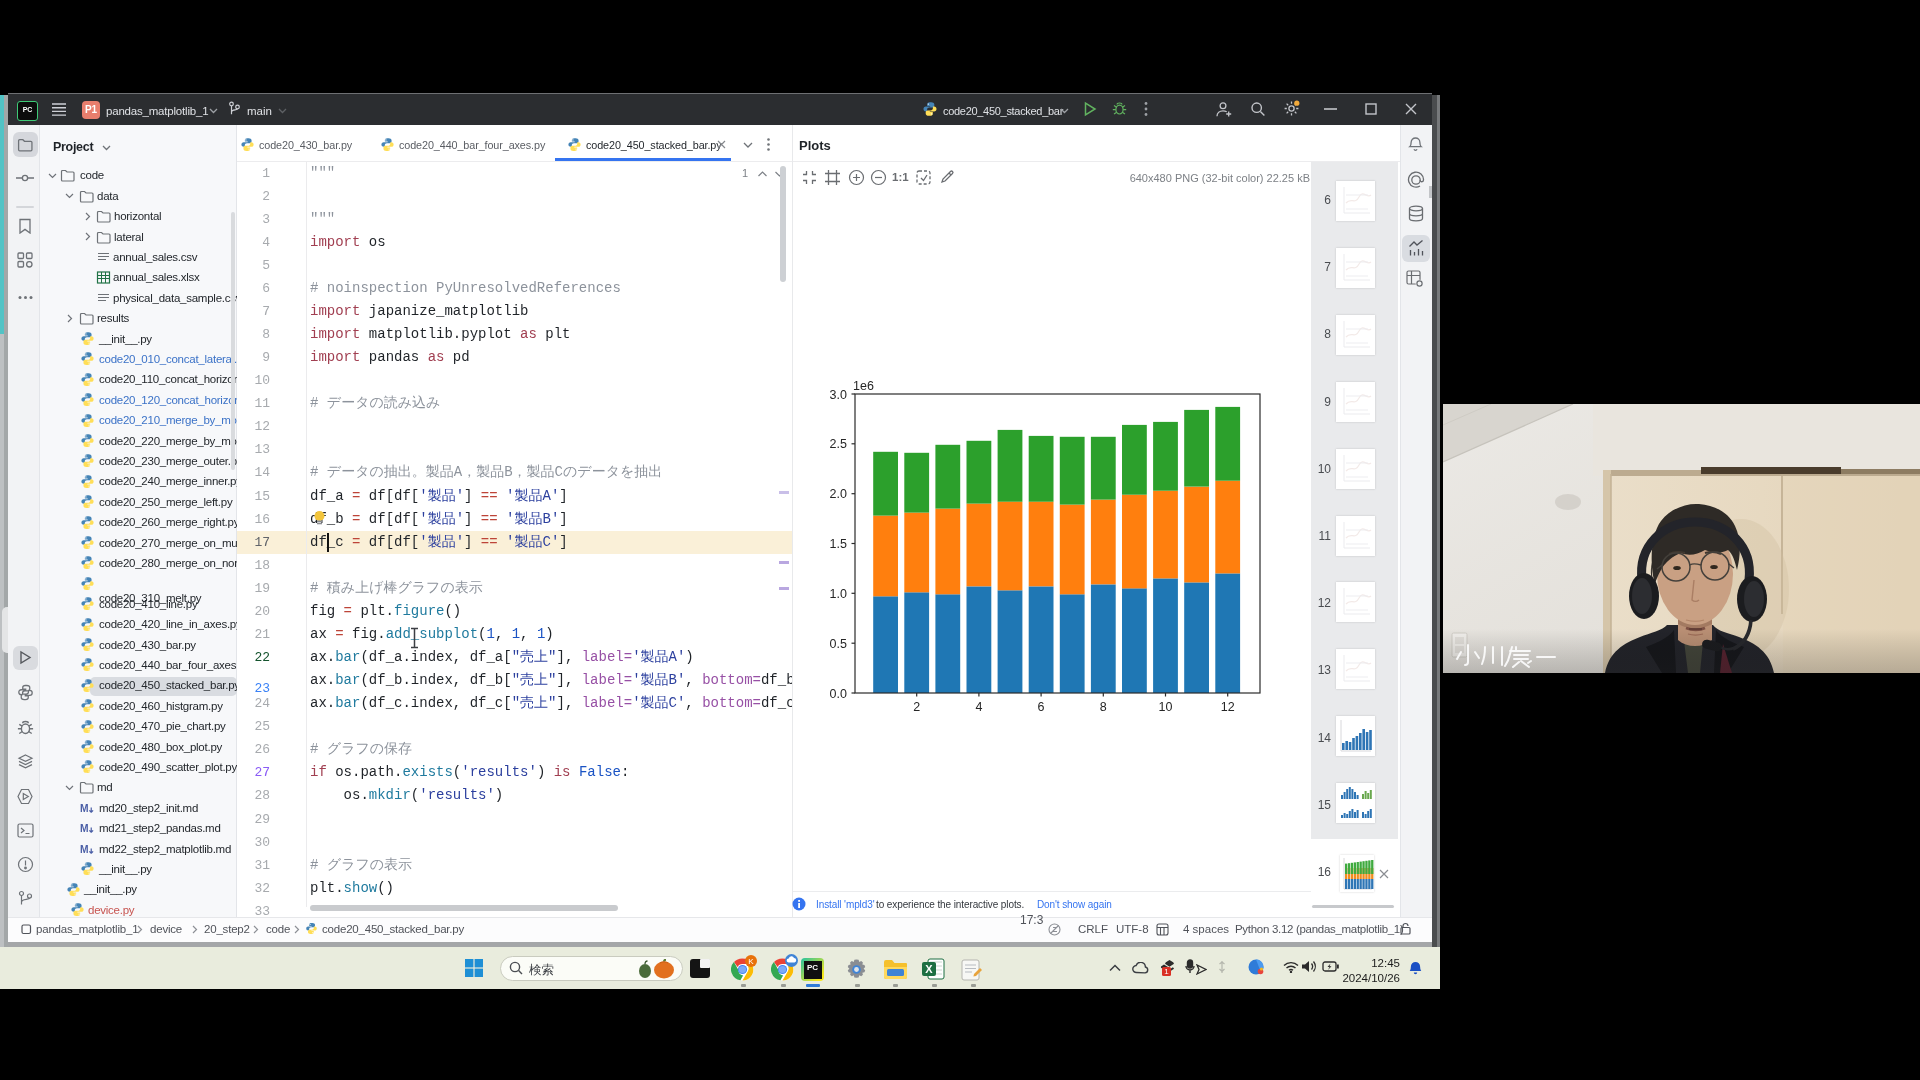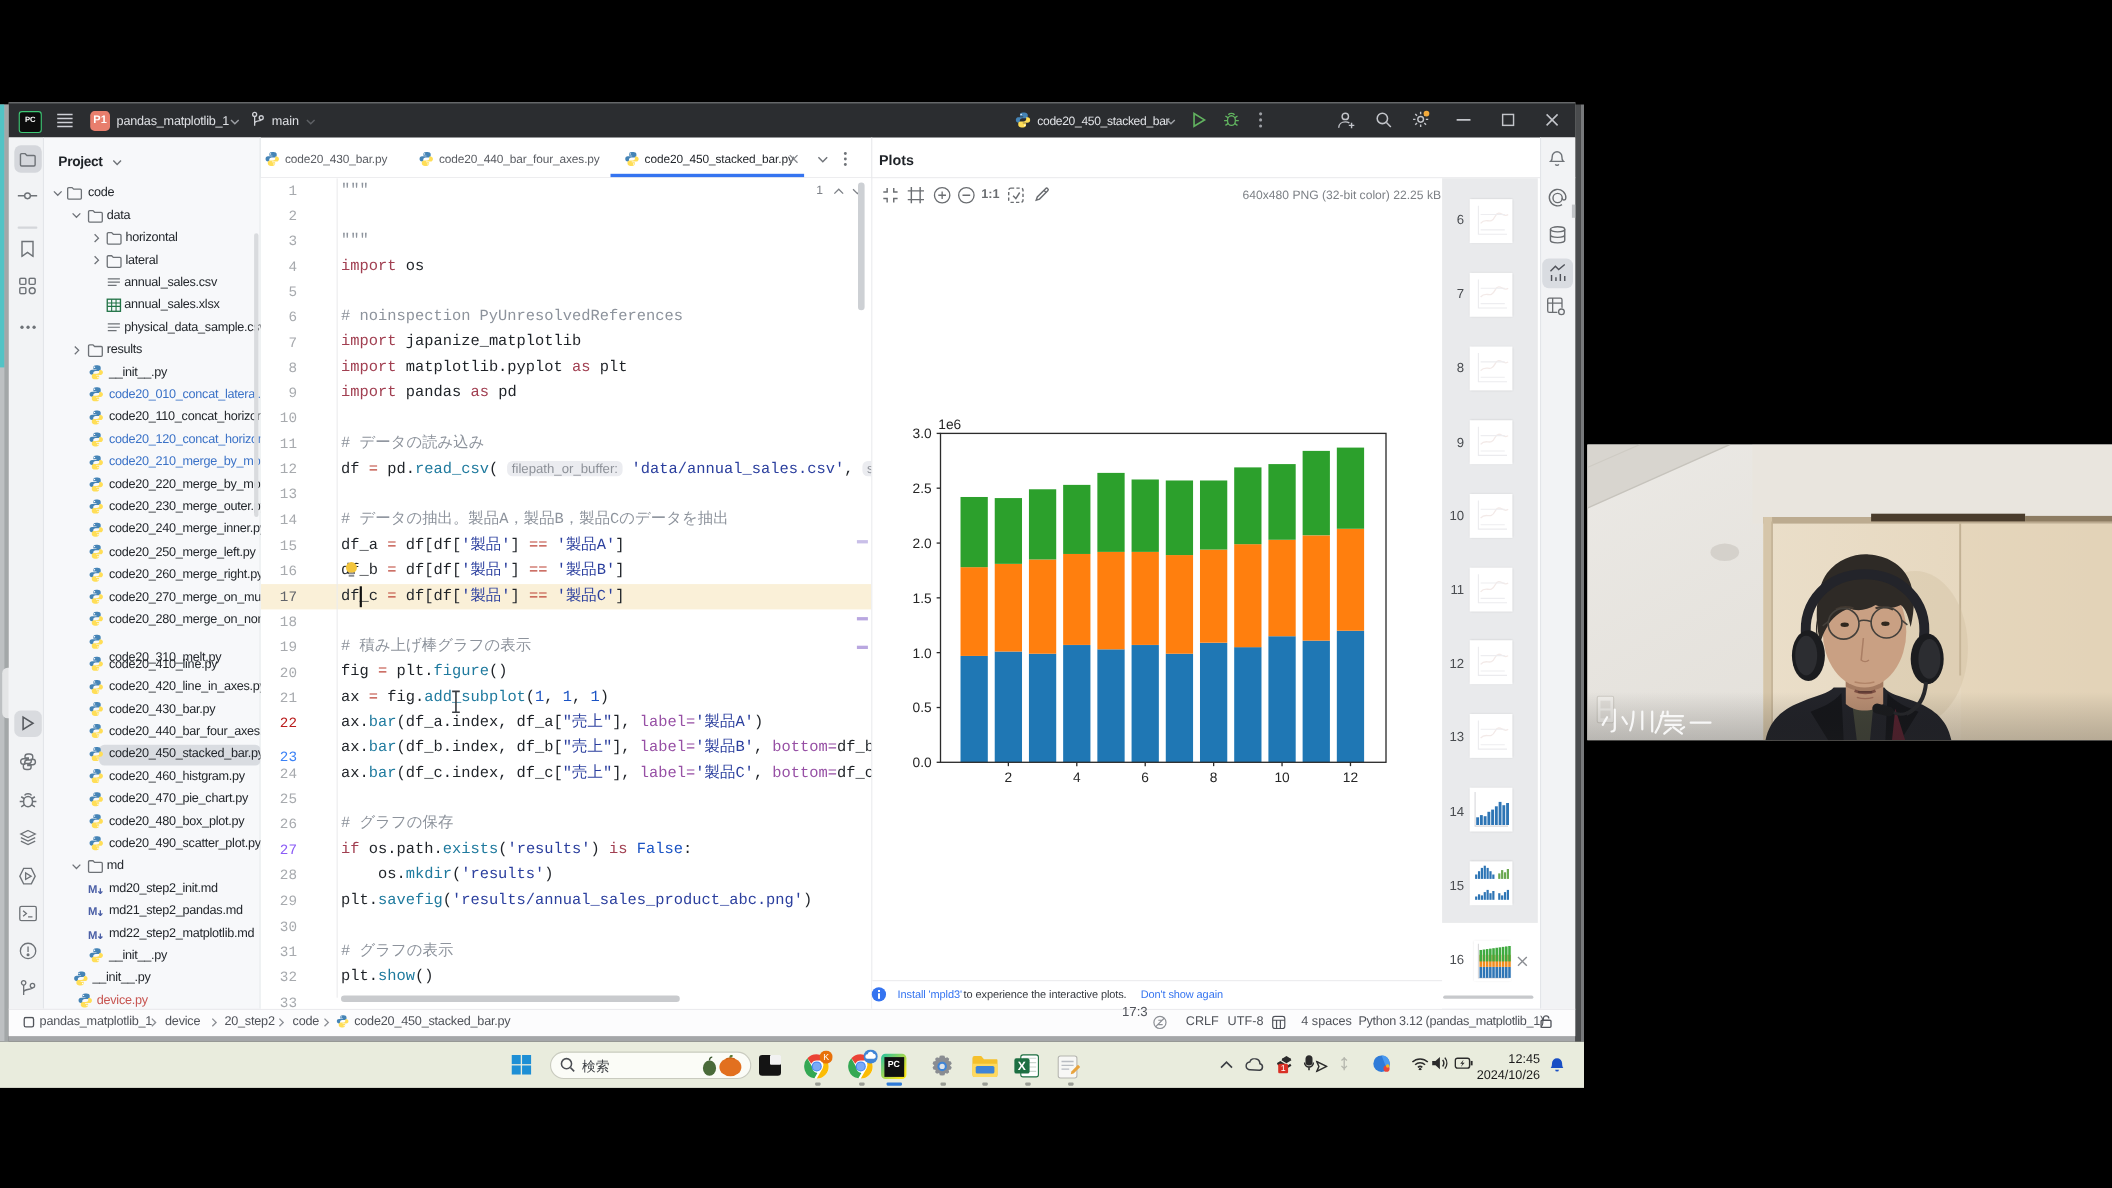--- a/index.html
+++ b/index.html
@@ -470,52 +470,50 @@
 <div class="gn mono" style="left:-19px;top:137.9px;color:#a7aaae">7</div>
 <div class="cl mono" style="left:73px;top:137.9px"><span class="kw">import</span><span class="pl"> japanize_matplotlib</span></div>
 <div class="gn mono" style="left:-19px;top:161.0px;color:#a7aaae">8</div>
 <div class="cl mono" style="left:73px;top:161.0px"><span class="kw">import</span><span class="pl"> matplotlib.pyplot </span><span class="kw">as</span><span class="pl"> plt</span></div>
 <div class="gn mono" style="left:-19px;top:184.1px;color:#a7aaae">9</div>
 <div class="cl mono" style="left:73px;top:184.1px"><span class="kw">import</span><span class="pl"> pandas </span><span class="kw">as</span><span class="pl"> pd</span></div>
 <div class="gn mono" style="left:-19px;top:207.1px;color:#a7aaae">10</div>
 <div class="gn mono" style="left:-19px;top:230.2px;color:#a7aaae">11</div>
 <div class="cl mono" style="left:73px;top:230.2px"><span class="cm"># データの読み込み</span></div>
 <div class="gn mono" style="left:-19px;top:253.3px;color:#a7aaae">12</div>
-<div class="cl mono" style="left:73px;top:253.3px"><span class="pl">df </span><span class="op">=</span><span class="pl"> pd.</span><span class="fn">read_csv</span><span class="pl">( </span><span class="hint">filepath_or_buffer:</span><span class="pl"> </span><span class="st">'data/annual_sales.csv'</span><span class="pl">, </span><span class="hint">s</span></div>
 <div class="gn mono" style="left:-19px;top:276.3px;color:#a7aaae">13</div>
 <div class="gn mono" style="left:-19px;top:299.4px;color:#a7aaae">14</div>
 <div class="cl mono" style="left:73px;top:299.4px"><span class="cm"># データの抽出。製品A，製品B，製品Cのデータを抽出</span></div>
 <div class="gn mono" style="left:-19px;top:322.5px;color:#a7aaae">15</div>
 <div class="cl mono" style="left:73px;top:322.5px"><span class="pl">df_a </span><span class="op">=</span><span class="pl"> df[df[</span><span class="st">'製品'</span><span class="pl">] </span><span class="op">==</span><span class="pl"> </span><span class="st">'製品A'</span><span class="pl">]</span></div>
 <div class="gn mono" style="left:-19px;top:345.6px;color:#a7aaae">16</div>
 <div class="cl mono" style="left:73px;top:345.6px"><span class="pl">df_b </span><span class="op">=</span><span class="pl"> df[df[</span><span class="st">'製品'</span><span class="pl">] </span><span class="op">==</span><span class="pl"> </span><span class="st">'製品B'</span><span class="pl">]</span></div>
 <div class="gn mono" style="left:-19px;top:368.6px;color:#61646a">17</div>
 <div class="cl mono" style="left:73px;top:368.6px"><span class="pl">df_c </span><span class="op">=</span><span class="pl"> df[df[</span><span class="st">'製品'</span><span class="pl">] </span><span class="op">==</span><span class="pl"> </span><span class="st">'製品C'</span><span class="pl">]</span></div>
 <div class="gn mono" style="left:-19px;top:391.7px;color:#a7aaae">18</div>
 <div class="gn mono" style="left:-19px;top:414.8px;color:#a7aaae">19</div>
 <div class="cl mono" style="left:73px;top:414.8px"><span class="cm"># 積み上げ棒グラフの表示</span></div>
 <div class="gn mono" style="left:-19px;top:437.8px;color:#a7aaae">20</div>
 <div class="cl mono" style="left:73px;top:437.8px"><span class="pl">fig </span><span class="op">=</span><span class="pl"> plt.</span><span class="fn">figure</span><span class="pl">()</span></div>
 <div class="gn mono" style="left:-19px;top:460.9px;color:#a7aaae">21</div>
 <div class="cl mono" style="left:73px;top:460.9px"><span class="pl">ax </span><span class="op">=</span><span class="pl"> fig.</span><span class="fn">add_subplot</span><span class="pl">(</span><span class="nm">1</span><span class="pl">, </span><span class="nm">1</span><span class="pl">, </span><span class="nm">1</span><span class="pl">)</span></div>
-<div class="gn mono" style="left:-19px;top:484.0px;color:#b91c1c">22</div>
+<div class="gn mono" style="left:-19px;top:484.0px;color:#14532d">22</div>
 <div class="cl mono" style="left:73px;top:484.0px"><span class="pl">ax.</span><span class="fn">bar</span><span class="pl">(df_a.index, df_a[</span><span class="st">"売上"</span><span class="pl">], </span><span class="lb">label=</span><span class="st">'製品A'</span><span class="pl">)</span></div>
 <div class="gn mono" style="left:-19px;top:515px;color:#3b82f6">23</div>
 <div class="cl mono" style="left:73px;top:507.0px"><span class="pl">ax.</span><span class="fn">bar</span><span class="pl">(df_b.index, df_b[</span><span class="st">"売上"</span><span class="pl">], </span><span class="lb">label=</span><span class="st">'製品B'</span><span class="pl">, </span><span class="lb">bottom=</span><span class="pl">df_b</span></div>
 <div class="gn mono" style="left:-19px;top:530.1px;color:#a7aaae">24</div>
 <div class="cl mono" style="left:73px;top:530.1px"><span class="pl">ax.</span><span class="fn">bar</span><span class="pl">(df_c.index, df_c[</span><span class="st">"売上"</span><span class="pl">], </span><span class="lb">label=</span><span class="st">'製品C'</span><span class="pl">, </span><span class="lb">bottom=</span><span class="pl">df_c</span></div>
 <div class="gn mono" style="left:-19px;top:553.2px;color:#a7aaae">25</div>
 <div class="gn mono" style="left:-19px;top:576.2px;color:#a7aaae">26</div>
 <div class="cl mono" style="left:73px;top:576.2px"><span class="cm"># グラフの保存</span></div>
 <div class="gn mono" style="left:-19px;top:599.3px;color:#8b5cf6">27</div>
 <div class="cl mono" style="left:73px;top:599.3px"><span class="kw">if</span><span class="pl"> os.path.</span><span class="fn">exists</span><span class="pl">(</span><span class="st">'results'</span><span class="pl">) </span><span class="kw">is</span><span class="pl"> </span><span class="nm">False</span><span class="pl">:</span></div>
 <div class="gn mono" style="left:-19px;top:622.4px;color:#a7aaae">28</div>
 <div class="cl mono" style="left:73px;top:622.4px"><span class="pl">    os.</span><span class="fn">mkdir</span><span class="pl">(</span><span class="st">'results'</span><span class="pl">)</span></div>
 <div class="gn mono" style="left:-19px;top:645.5px;color:#a7aaae">29</div>
-<div class="cl mono" style="left:73px;top:645.5px"><span class="pl">plt.</span><span class="fn">savefig</span><span class="pl">(</span><span class="st">'results/annual_sales_product_abc.png'</span><span class="pl">)</span></div>
 <div class="gn mono" style="left:-19px;top:668.5px;color:#a7aaae">30</div>
 <div class="gn mono" style="left:-19px;top:691.6px;color:#a7aaae">31</div>
 <div class="cl mono" style="left:73px;top:691.6px"><span class="cm"># グラフの表示</span></div>
 <div class="gn mono" style="left:-19px;top:714.7px;color:#a7aaae">32</div>
 <div class="cl mono" style="left:73px;top:714.7px"><span class="pl">plt.</span><span class="fn">show</span><span class="pl">()</span></div>
 <div class="gn mono" style="left:-19px;top:737.7px;color:#a7aaae">33</div>
 <div class="abs" style="left:89.8px;top:371px;width:1.8px;height:19px;background:#111"></div>
 <svg class="abs" style="left:75px;top:348px" width="15" height="16">
         <circle cx="7.5" cy="6" r="5" fill="#f3c53c"></circle>
         <rect x="5" y="10.5" width="5" height="1.6" fill="#8a8d92"></rect>

